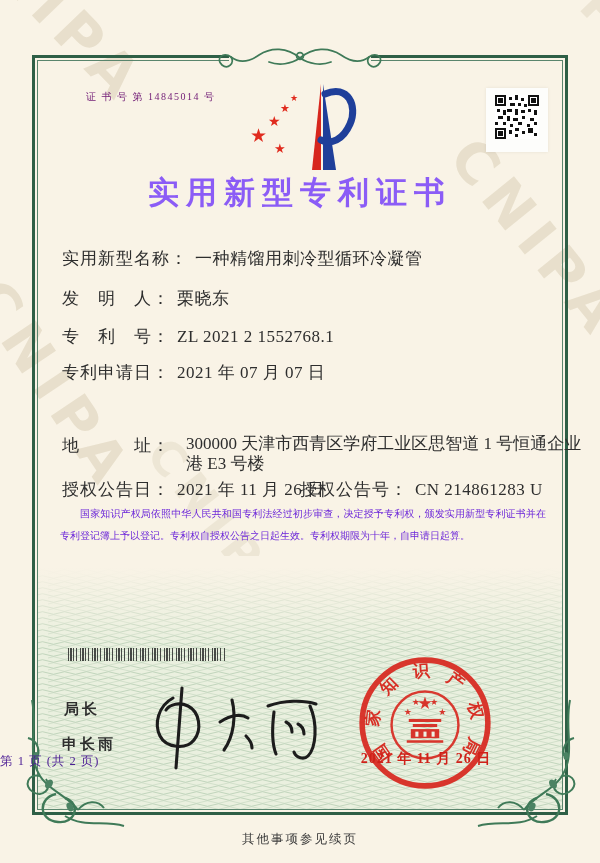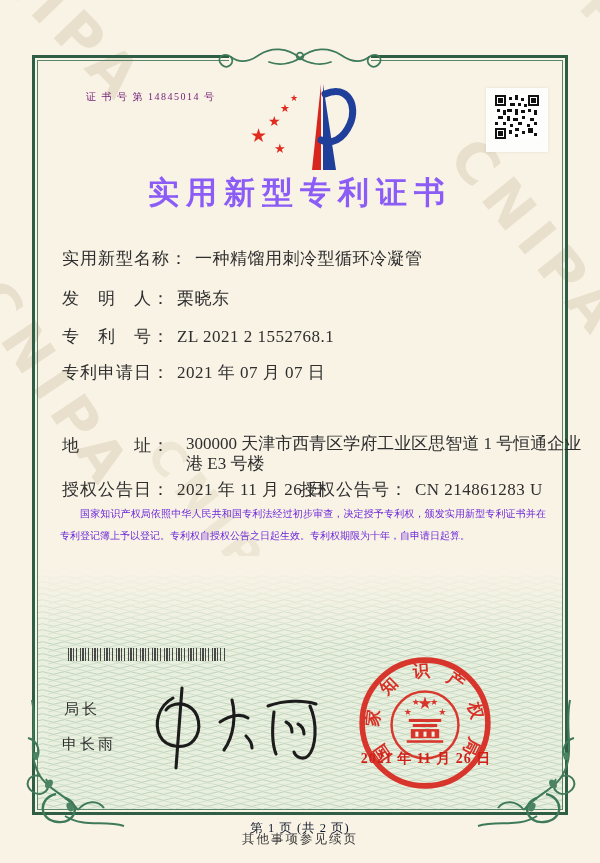--- a/index.html
+++ b/index.html
@@ -56,31 +56,31 @@
   .paras p { text-indent:2em; }
 
   .barcode { position:absolute; left:68px; top:648px; width:158px; height:13px; opacity:.85;
     background:repeating-linear-gradient(90deg,
       #2c2c2c 0 1px, transparent 1px 2px,
       #2c2c2c 2px 4px, transparent 4px 5px,
       #2c2c2c 5px 6px, transparent 6px 8px,
       #2c2c2c 8px 9px, transparent 9px 12px); }
 
   .sig-title, .sig-name { position:absolute; font-family:"Liberation Sans","DejaVu Sans",sans-serif;
-           font-weight:400; font-size:15px; color:#2f2f2f; letter-spacing:3px; }
+           font-weight:700; font-size:15px; color:#2f2f2f; letter-spacing:3px; }
   .sig-title { left:64px; top:700px; }
   .sig-name  { left:62px; top:735px; }
   .signature { position:absolute; left:128px; top:676px; }
 
   .seal { position:absolute; left:352px; top:650px; }
   .seal-date { position:absolute; left:360px; top:750px; width:132px; text-align:center;
                font-size:14px; font-weight:bold; color:#cf2119; letter-spacing:1px; }
 
-  .page-no { position:absolute; left:0; top:820px; width:100%; text-align:center;
-             font-size:12.5px; color:#0f172a; letter-spacing:1px; }
+  .page-no { position:absolute; left:0; top:753px; width:100%; text-align:left;
+             font-size:12.5px; color:#4c1d95; letter-spacing:1px; }
   .cont-note { position:absolute; left:0; top:831px; width:100%; text-align:center;
                font-size:12.5px; color:#3a3a3a; letter-spacing:2px; }
 
   .ornament-top { position:absolute; left:195px; top:42px; }
   .corner { position:absolute; }
   .corner-bl { left:22px; top:698px; }
   .corner-br { left:468px; top:698px; transform:scaleX(-1); }
 </style>
 </head>
 <body>

